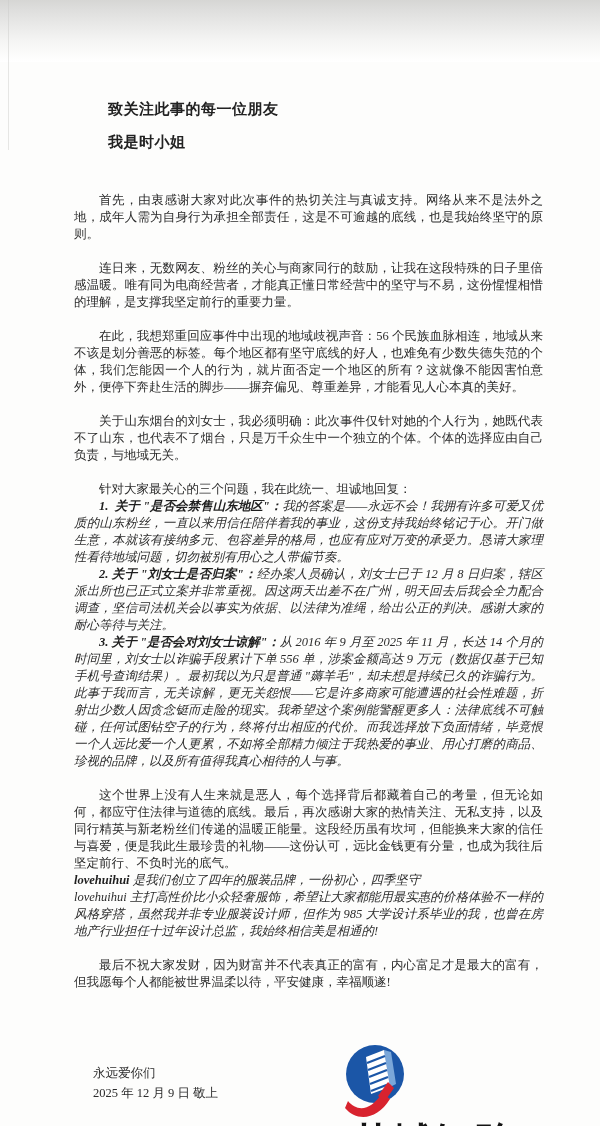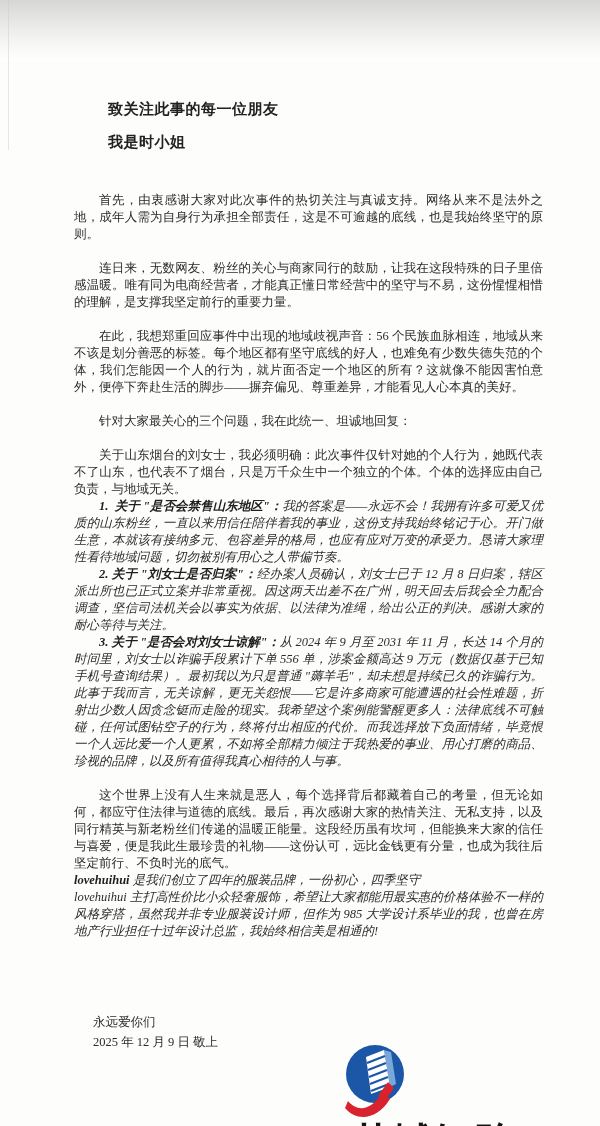--- a/index.html
+++ b/index.html
@@ -66,31 +66,32 @@
 <div class="top-fade"></div>
 <div class="edge-line"></div>
 
 <div class="content">
   <h1>致关注此事的每一位朋友</h1>
   <h2>我是时小姐</h2>
 
   <p class="first">首先，由衷感谢大家对此次事件的热切关注与真诚支持。网络从来不是法外之地，成年人需为自身行为承担全部责任，这是不可逾越的底线，也是我始终坚守的原则。</p>
   <p>连日来，无数网友、粉丝的关心与商家同行的鼓励，让我在这段特殊的日子里倍感温暖。唯有同为电商经营者，才能真正懂日常经营中的坚守与不易，这份惺惺相惜的理解，是支撑我坚定前行的重要力量。</p>
   <p>在此，我想郑重回应事件中出现的地域歧视声音：56 个民族血脉相连，地域从来不该是划分善恶的标签。每个地区都有坚守底线的好人，也难免有少数失德失范的个体，我们怎能因一个人的行为，就片面否定一个地区的所有？这就像不能因害怕意外，便停下奔赴生活的脚步——摒弃偏见、尊重差异，才能看见人心本真的美好。</p>
+  <p>关于山东烟台的刘女士，我必须明确：此次事件仅针对她的个人行为，她既代表不了山东，也代表不了烟台，只是万千众生中一个独立的个体。个体的选择应由自己负责，与地域无关。</p>
+
   <p>针对大家最关心的三个问题，我在此统一、坦诚地回复：</p>
-
-  <p>关于山东烟台的刘女士，我必须明确：此次事件仅针对她的个人行为，她既代表不了山东，也代表不了烟台，只是万千众生中一个独立的个体。个体的选择应由自己负责，与地域无关。</p>
   <p class="tight"><b>1.&nbsp;&nbsp;关于 "是否会禁售山东地区"：</b><span>我的答案是——永远不会！我拥有许多可爱又优质的山东粉丝，一直以来用信任陪伴着我的事业，这份支持我始终铭记于心。开门做生意，本就该有接纳多元、包容差异的格局，也应有应对万变的承受力。恳请大家理性看待地域问题，切勿被别有用心之人带偏节奏。</span></p>
   <p class="tight"><b>2. 关于 "刘女士是否归案"：</b><span>经办案人员确认，刘女士已于 12 月 8 日归案，辖区派出所也已正式立案并非常重视。因这两天出差不在广州，明天回去后我会全力配合调查，坚信司法机关会以事实为依据、以法律为准绳，给出公正的判决。感谢大家的耐心等待与关注。</span></p>
-  <p class="tight"><b>3. 关于 "是否会对刘女士谅解"：</b><span>从 2024 年 9 月至 2031 年 11 月，长达 14 个月的时间里，刘女士以诈骗手段累计下单 556 单，涉案金额高达 9 万元（数据仅基于已知手机号查询结果）。最初我以为只是普通 "薅羊毛"，却未想是持续已久的诈骗行为。此事于我而言，无关谅解，更无关怨恨——它是许多商家可能遭遇的社会性难题，折射出少数人因贪念铤而走险的现实。我希望这个案例能警醒更多人：法律底线不可触碰，任何试图钻空子的行为，终将付出相应的代价。而我选择放下负面情绪，毕竟恨一个人远比爱一个人更累，不如将全部精力倾注于我热爱的事业、用心打磨的商品、珍视的品牌，以及所有值得我真心相待的人与事。</span></p>
+  <p class="tight"><b>3. 关于 "是否会对刘女士谅解"：</b><span>从 2016 年 9 月至 2025 年 11 月，长达 14 个月的时间里，刘女士以诈骗手段累计下单 556 单，涉案金额高达 9 万元（数据仅基于已知手机号查询结果）。最初我以为只是普通 "薅羊毛"，却未想是持续已久的诈骗行为。此事于我而言，无关谅解，更无关怨恨——它是许多商家可能遭遇的社会性难题，折射出少数人因贪念铤而走险的现实。我希望这个案例能警醒更多人：法律底线不可触碰，任何试图钻空子的行为，终将付出相应的代价。而我选择放下负面情绪，毕竟恨一个人远比爱一个人更累，不如将全部精力倾注于我热爱的事业、用心打磨的商品、珍视的品牌，以及所有值得我真心相待的人与事。</span></p>
 
   <p>这个世界上没有人生来就是恶人，每个选择背后都藏着自己的考量，但无论如何，都应守住法律与道德的底线。最后，再次感谢大家的热情关注、无私支持，以及同行精英与新老粉丝们传递的温暖正能量。这段经历虽有坎坷，但能换来大家的信任与喜爱，便是我此生最珍贵的礼物——这份认可，远比金钱更有分量，也成为我往后坚定前行、不负时光的底气。</p>
   <p class="tight noindent"><b>lovehuihui</b><span> 是我们创立了四年的服装品牌，一份初心，四季坚守</span></p>
   <p class="tight noindent"><span>lovehuihui</span><span> 主打高性价比小众轻奢服饰，希望让大家都能用最实惠的价格体验不一样的风格穿搭，虽然我并非专业服装设计师，但作为 985 大学设计系毕业的我，也曾在房地产行业担任十过年设计总监，我始终相信美是相通的!</span></p>
 
+  <p>最后不祝大家发财，因为财富并不代表真正的富有，内心富足才是最大的富有，但我愿每个人都能被世界温柔以待，平安健康，幸福顺遂!</p>
 
   <div class="signature">
     <p>永远爱你们</p>
     <p>2025 年 12 月 9 日  敬上</p>
   </div>
 </div>
 
 <div class="watermark">
   <svg class="wm-logo" viewBox="0 0 64 76" xmlns="http://www.w3.org/2000/svg">
     <circle cx="31" cy="30" r="29" fill="#1b56a7"></circle>

